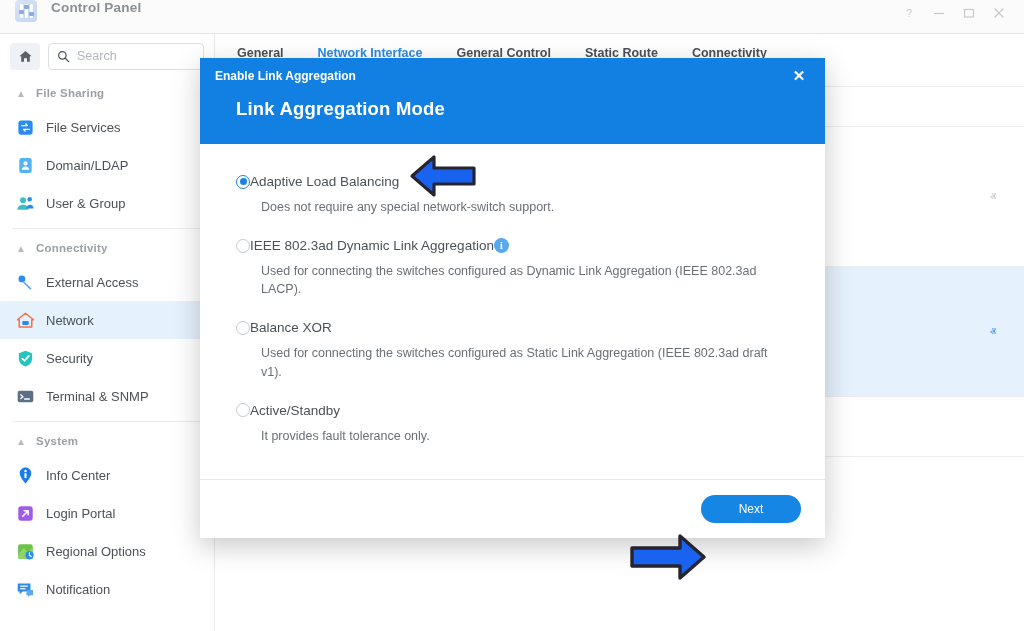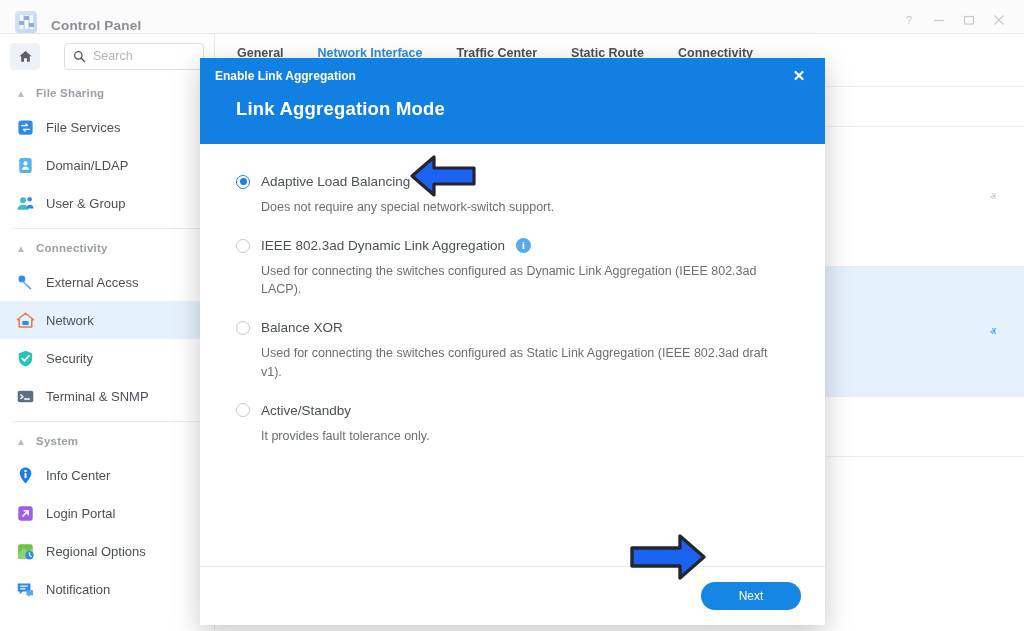--- a/index.html
+++ b/index.html
@@ -8,21 +8,21 @@
     font-family: "Liberation Sans", sans-serif;
     background: #ffffff;
     overflow: hidden;
   }
   #app { position: relative; width: 1024px; height: 631px; background:#fff; }
 
   
   .titlebar {
     position:absolute; left:0; top:0; width:1024px; height:34px;
     background:#fbfbfb; border-bottom:1px solid #e6e6e6;
-    display:flex; align-items:flex-end;
+    display:flex; align-items:flex-start;
   }
   .cp-icon {
     width:22px; height:22px; margin-left:15px; border-radius:4px;
     background:linear-gradient(135deg,#d8e4f8 0%, #c3d6f3 100%);
     position:relative; overflow:hidden;
   }
   .cp-icon .slot { position:absolute; top:4px; width:3px; height:14px; background:#ffffff; border-radius:1px; opacity:.92;}
   .cp-icon .s1 { left:5px; }
   .cp-icon .s2 { left:10px; }
   .cp-icon .s3 { left:15px; }
@@ -45,21 +45,21 @@
     position:absolute; left:0; top:34px; width:215px; height:597px;
     background:#ffffff; border-right:1px solid #e9e9e9; overflow:hidden;
   }
   .search-row { display:flex; align-items:center; height:44px; padding:0 10px; gap:8px; }
   .home-btn {
     width:30px; height:27px; border-radius:4px; background:#eef1f5;
     display:flex; align-items:center; justify-content:center; flex:0 0 auto;
   }
   .search-box {
     flex:1 1 auto; height:27px; border:1px solid #dcdfe3; border-radius:4px;
-    display:flex; align-items:center; padding:0 8px; gap:7px; background:#fff;margin-left:16px;
+    display:flex; align-items:center; padding:0 8px; gap:7px; background:#fff;
   }
   .search-box .ph { font-size:12.5px; color:#b2b6bb; }
   .group-head {
     display:flex; align-items:center; gap:10px; height:30px; padding-left:16px;
     font-size:11.5px; font-weight:bold; color:#9aa0a6; letter-spacing:.2px;
   }
   .group-head .chev { color:#b6bbc0; font-size:10px; }
   .divider { height:1px; background:#ececec; margin:6px 12px 4px 12px; }
   .nav-item {
     display:flex; align-items:center; gap:11px; height:38px; padding-left:16px;
@@ -79,39 +79,39 @@
   .tabs .tab.active { color:#2e8be6; }
   .panel-rows { position:absolute; left:0; top:52px; width:809px; }
   .prow { position:relative; border-top:1px solid #ededed; }
   .prow .chev-right {
     position:absolute; right:28px; top:50%; transform:translateY(-50%);
     color:#b9bec3; font-size:12px; line-height:1;
   }
   .prow.sel { background:#e5f1fd; }
   .prow.sel .chev-right { color:#2e8be6; }
   .dialog {
-    position:absolute; left:200px; top:58px; width:625px; height:567px;
+    position:absolute; left:200px; top:58px; width:625px; height:480px;
     background:#ffffff; box-shadow:0 8px 26px rgba(0,0,0,.22);
     display:flex; flex-direction:column; overflow:hidden;
   }
   .dlg-header { background:#127fe3; height:86px; position:relative; flex:0 0 auto; }
   .dlg-caption {
     position:absolute; left:15px; top:11px; font-size:12px; font-weight:bold; color:#ffffff;
   }
   .dlg-close {
     position:absolute; right:16px; top:8px; width:20px; height:20px;
     display:flex; align-items:center; justify-content:center;
     color:#ffffff; font-size:15px; font-weight:bold;
   }
   .dlg-title {
     position:absolute; left:36px; top:40px; font-size:18.5px; font-weight:bold; color:#fff;
     letter-spacing:.2px;
   }
   .dlg-body { flex:1 1 auto; padding:30px 36px 10px 36px; background:#fff; }
-  .opt-row { display:flex; align-items:center; gap:11px; margin-bottom:6px; position:relative; }
+  .opt-row { display:flex; align-items:center; margin-bottom:6px; position:relative; }
   .radio {
     width:14px; height:14px; border-radius:50%; border:1px solid #c4c9ce; background:#fff;
     flex:0 0 auto; position:relative;
   }
   .radio.checked { border-color:#1a82e2; }
   .radio.checked::after {
     content:""; position:absolute; left:2.5px; top:2.5px; width:7px; height:7px;
     border-radius:50%; background:#1a82e2;
   }
   .opt-label { font-size:13.5px; color:#4b5157; }
@@ -297,21 +297,21 @@
         <path d="M11 10.6h7v5.4h-3.2l-2.3 1.9v-1.9H11Z" fill="#5aa9f5"></path>
       </svg>
       <span>Notification</span>
     </div>
   </div>
 
   <div class="main">
     <div class="tabs">
       <div class="tab">General</div>
       <div class="tab active">Network Interface</div>
-      <div class="tab">Traffic Center</div>
+      <div class="tab">General Control</div>
       <div class="tab">Static Route</div>
       <div class="tab">Connectivity</div>
     </div>
 
     <div class="panel-rows">
       <div class="prow" style="height:40px"></div>
       <div class="prow" style="height:140px">
         <span class="chev-right">ⱏ</span>
       </div>
       <div class="prow sel" style="height:130px">

